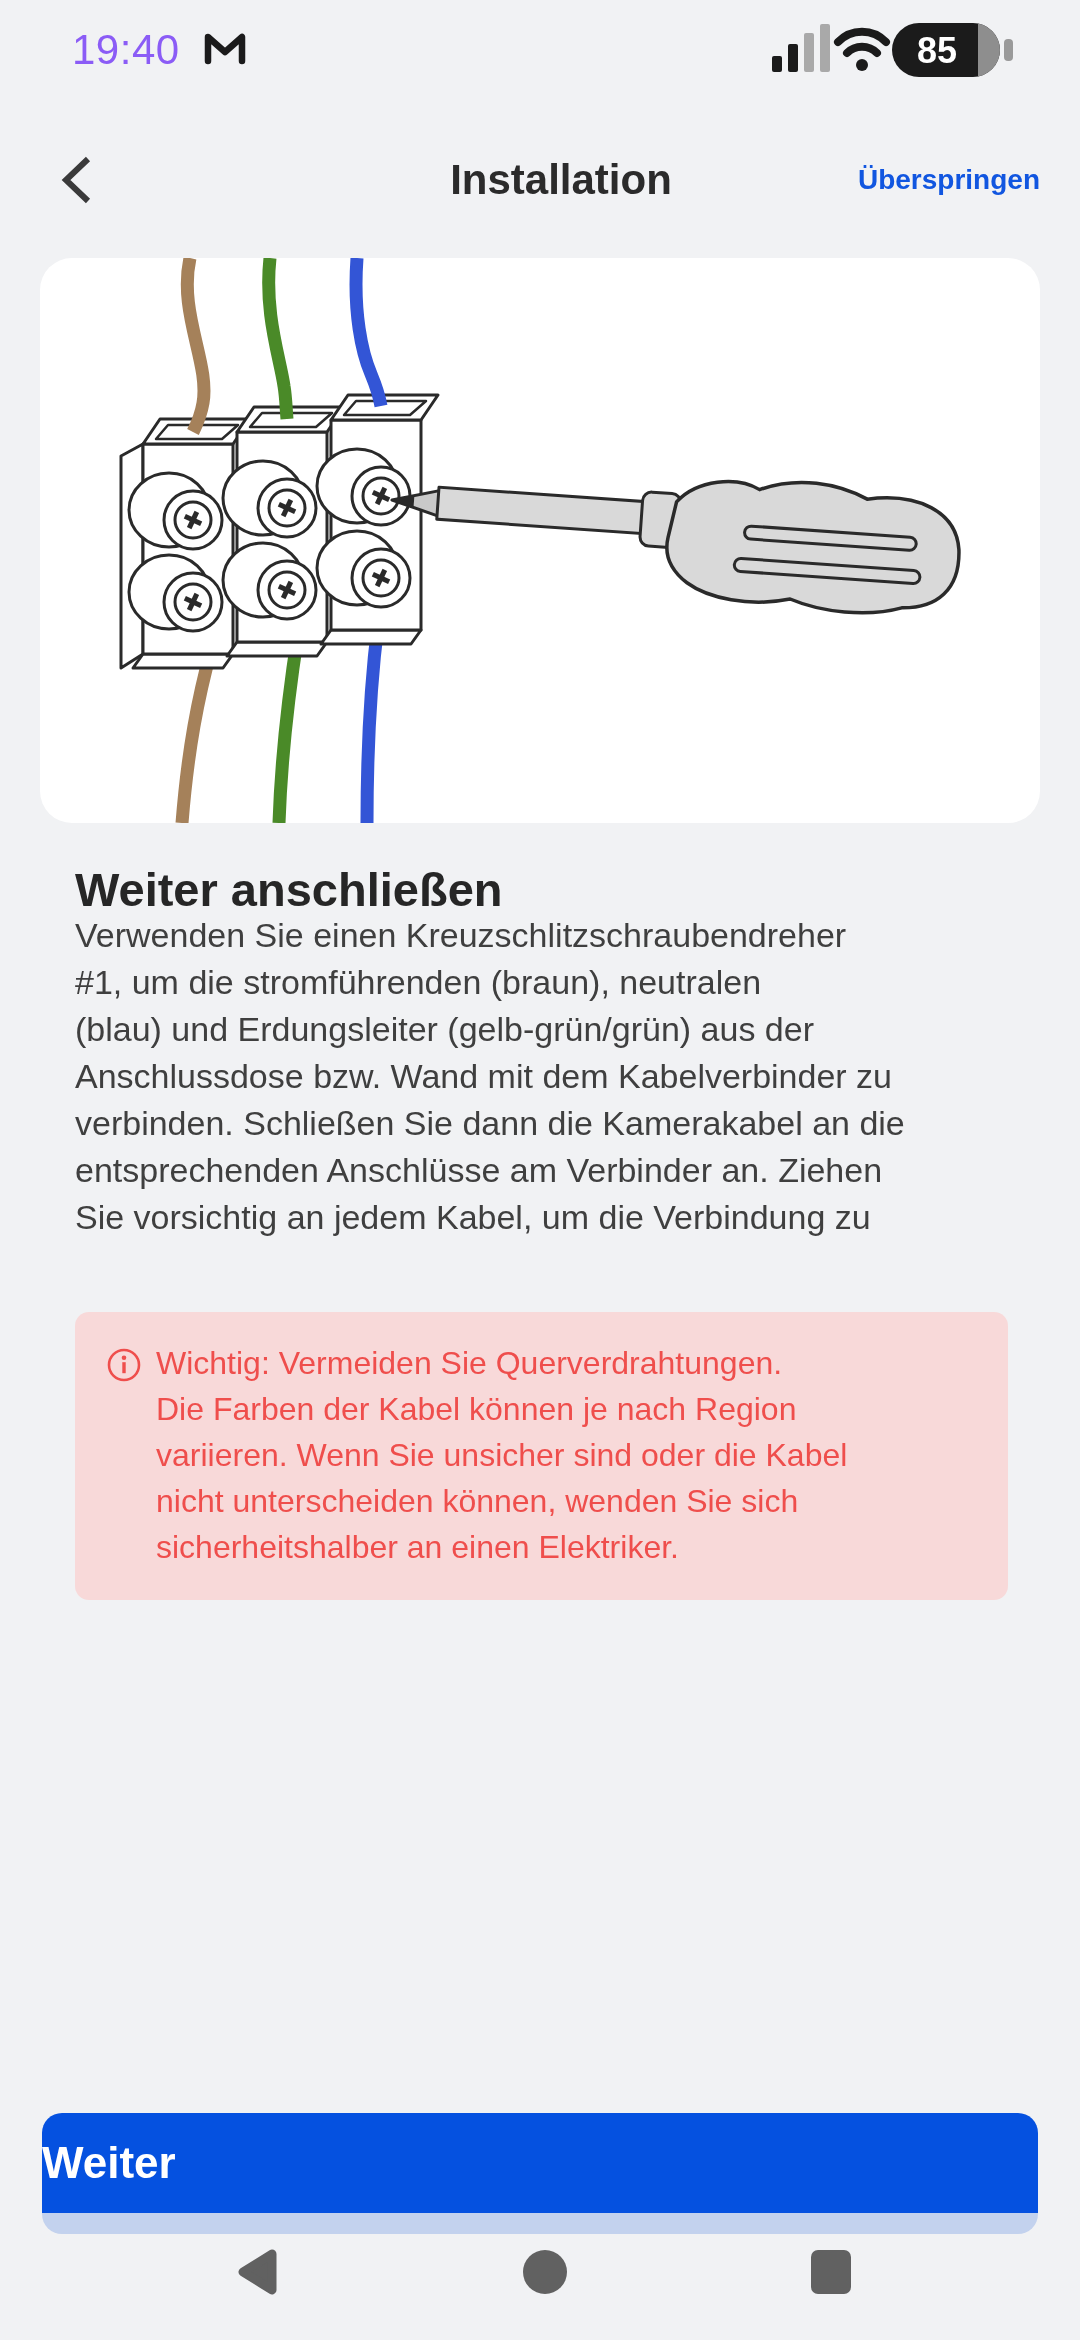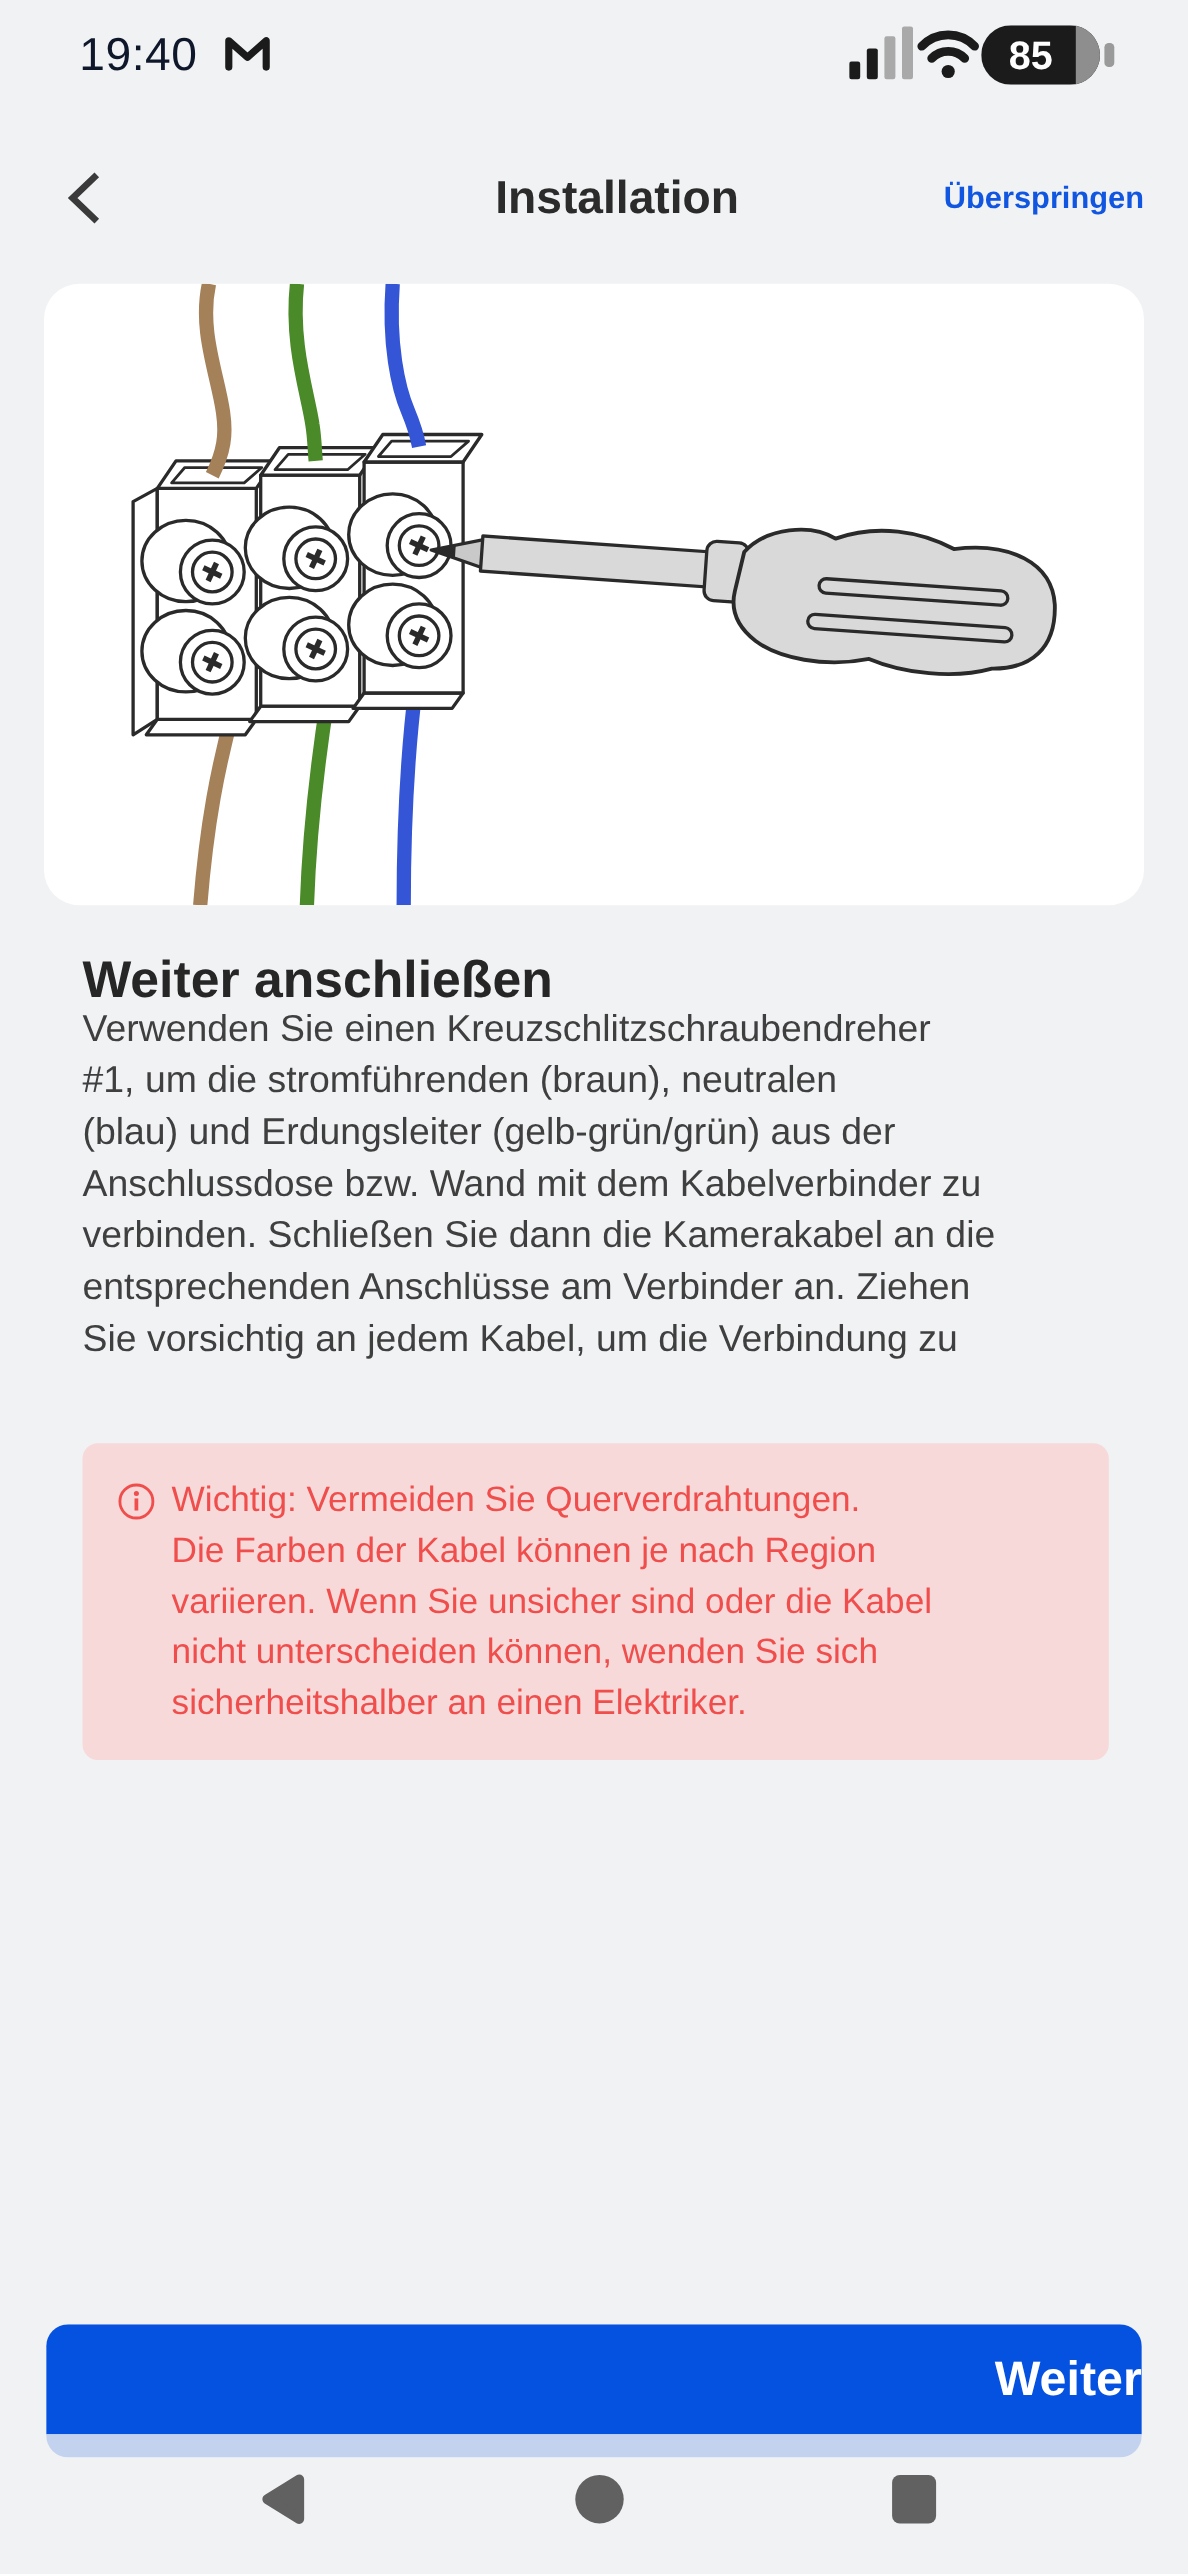--- a/index.html
+++ b/index.html
@@ -7,21 +7,21 @@
     width:1080px;height:2340px;position:relative;overflow:hidden;
     background:#f1f2f4;
     font-family:"Liberation Sans", sans-serif;
     -webkit-font-smoothing:antialiased;
   }
   
   .statusbar{position:absolute;top:0;left:0;right:0;height:100px;
     display:flex;align-items:center;justify-content:space-between;
     padding:0 64px 0 72px;box-sizing:border-box;}
   .sb-left{display:flex;align-items:center;gap:22px;}
-  .sb-time{font-size:42px;font-weight:400;color:#0f172a;letter-spacing:0.5px;}
+  .sb-time{font-size:42px;font-weight:400;color:#8b5cf6;letter-spacing:0.5px;}
   .sb-right{display:flex;align-items:center;}
   
   .header{position:absolute;top:130px;left:0;right:0;height:100px;}
   .back-btn{position:absolute;left:56px;top:24px;width:40px;height:52px;cursor:pointer;}
   .hdr-title{position:absolute;left:0;right:0;top:50%;transform:translateY(-50%);
     text-align:center;font-size:42px;font-weight:600;color:#2b2b2b;padding-left:42px;}
   .skip-link{position:absolute;right:40px;top:50%;transform:translateY(-50%);
     font-size:28px;font-weight:600;color:#1156e0;cursor:pointer;}
   
   .card{position:absolute;top:258px;left:40px;width:1000px;height:565px;
@@ -35,21 +35,21 @@
   
   .warning{position:absolute;top:1312px;left:75px;width:933px;box-sizing:border-box;
     background:#f8d9d9;border-radius:14px;padding:28px 30px 30px 30px;
     display:flex;align-items:flex-start;gap:13px;}
   .warn-icon{flex:0 0 auto;margin-top:6px;}
   .warn-text{font-size:32px;line-height:46px;color:#ef4e4c;font-weight:400;}
   
   .next-btn{position:absolute;top:2113px;left:42px;right:42px;height:121px;
     border-radius:20px;overflow:hidden;cursor:pointer;}
   .next-btn .btn-face{height:100px;background:#0551e0;display:flex;
-    align-items:center;justify-content:flex-end;}
+    align-items:center;justify-content:flex-start;}
   .next-btn .btn-face span{color:#ffffff;font-size:44px;font-weight:600;}
   .next-btn .btn-strip{height:21px;background:#c3d2ee;}
   
   .navbar{position:absolute;left:0;right:0;bottom:0;height:106px;}
   .nav-ico{position:absolute;top:14px;width:48px;height:48px;cursor:pointer;}
   .nav-back{left:234px;}
   .nav-home{left:521px;}
   .nav-recents{left:807px;}
 </style>
 </head>

